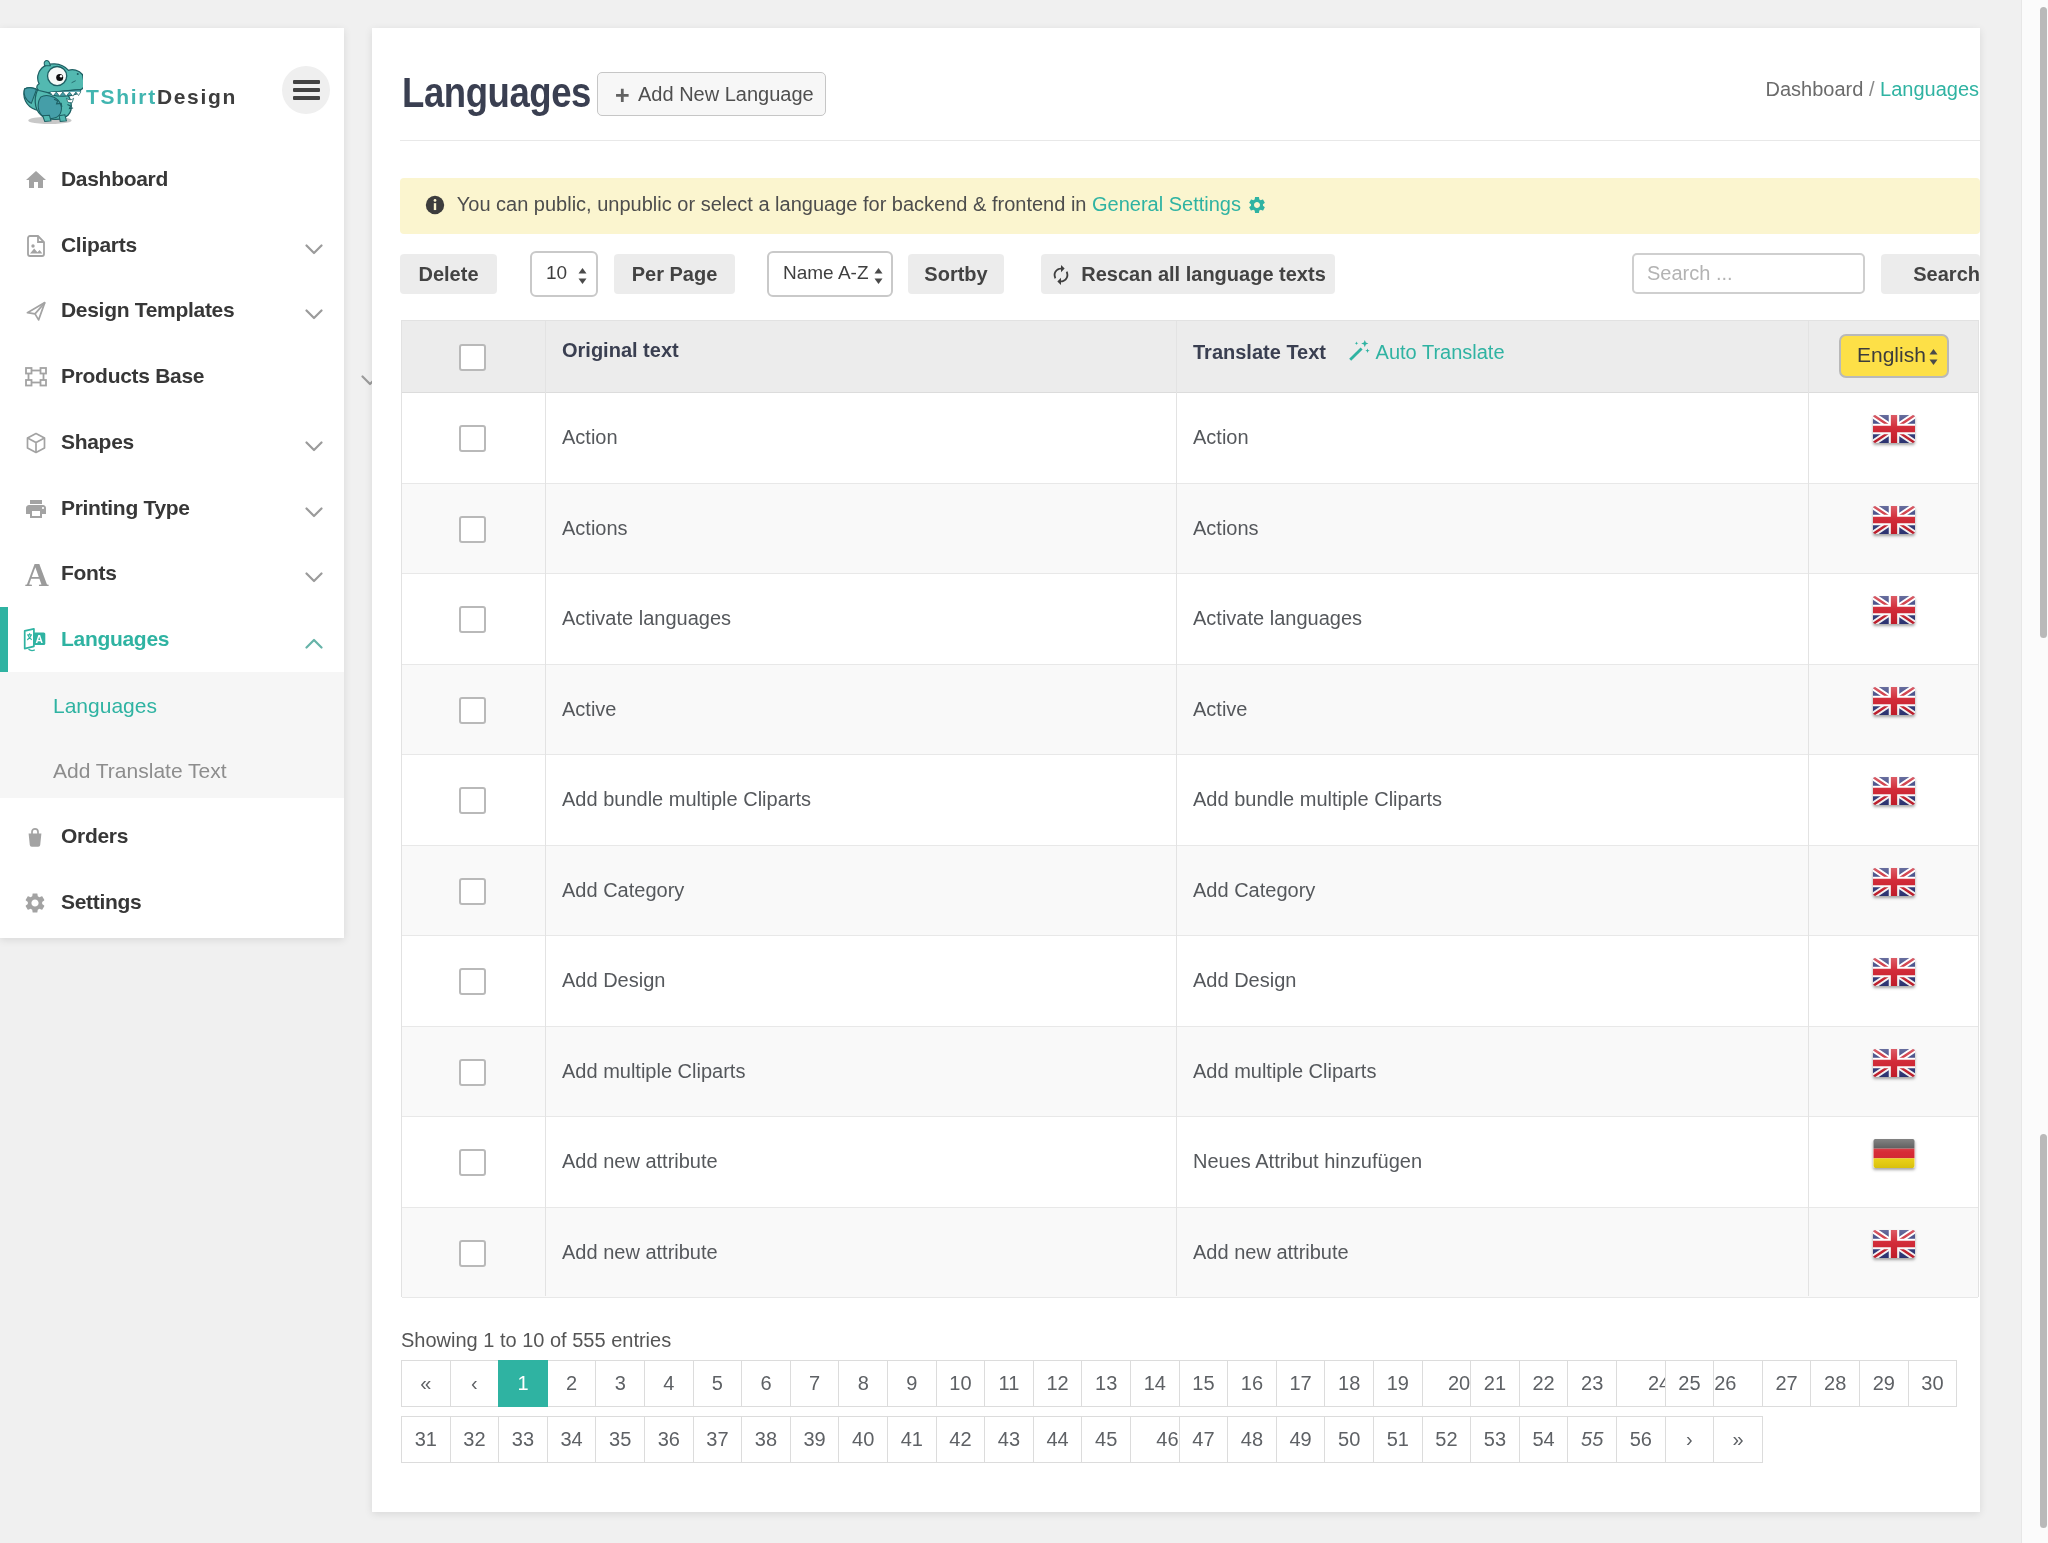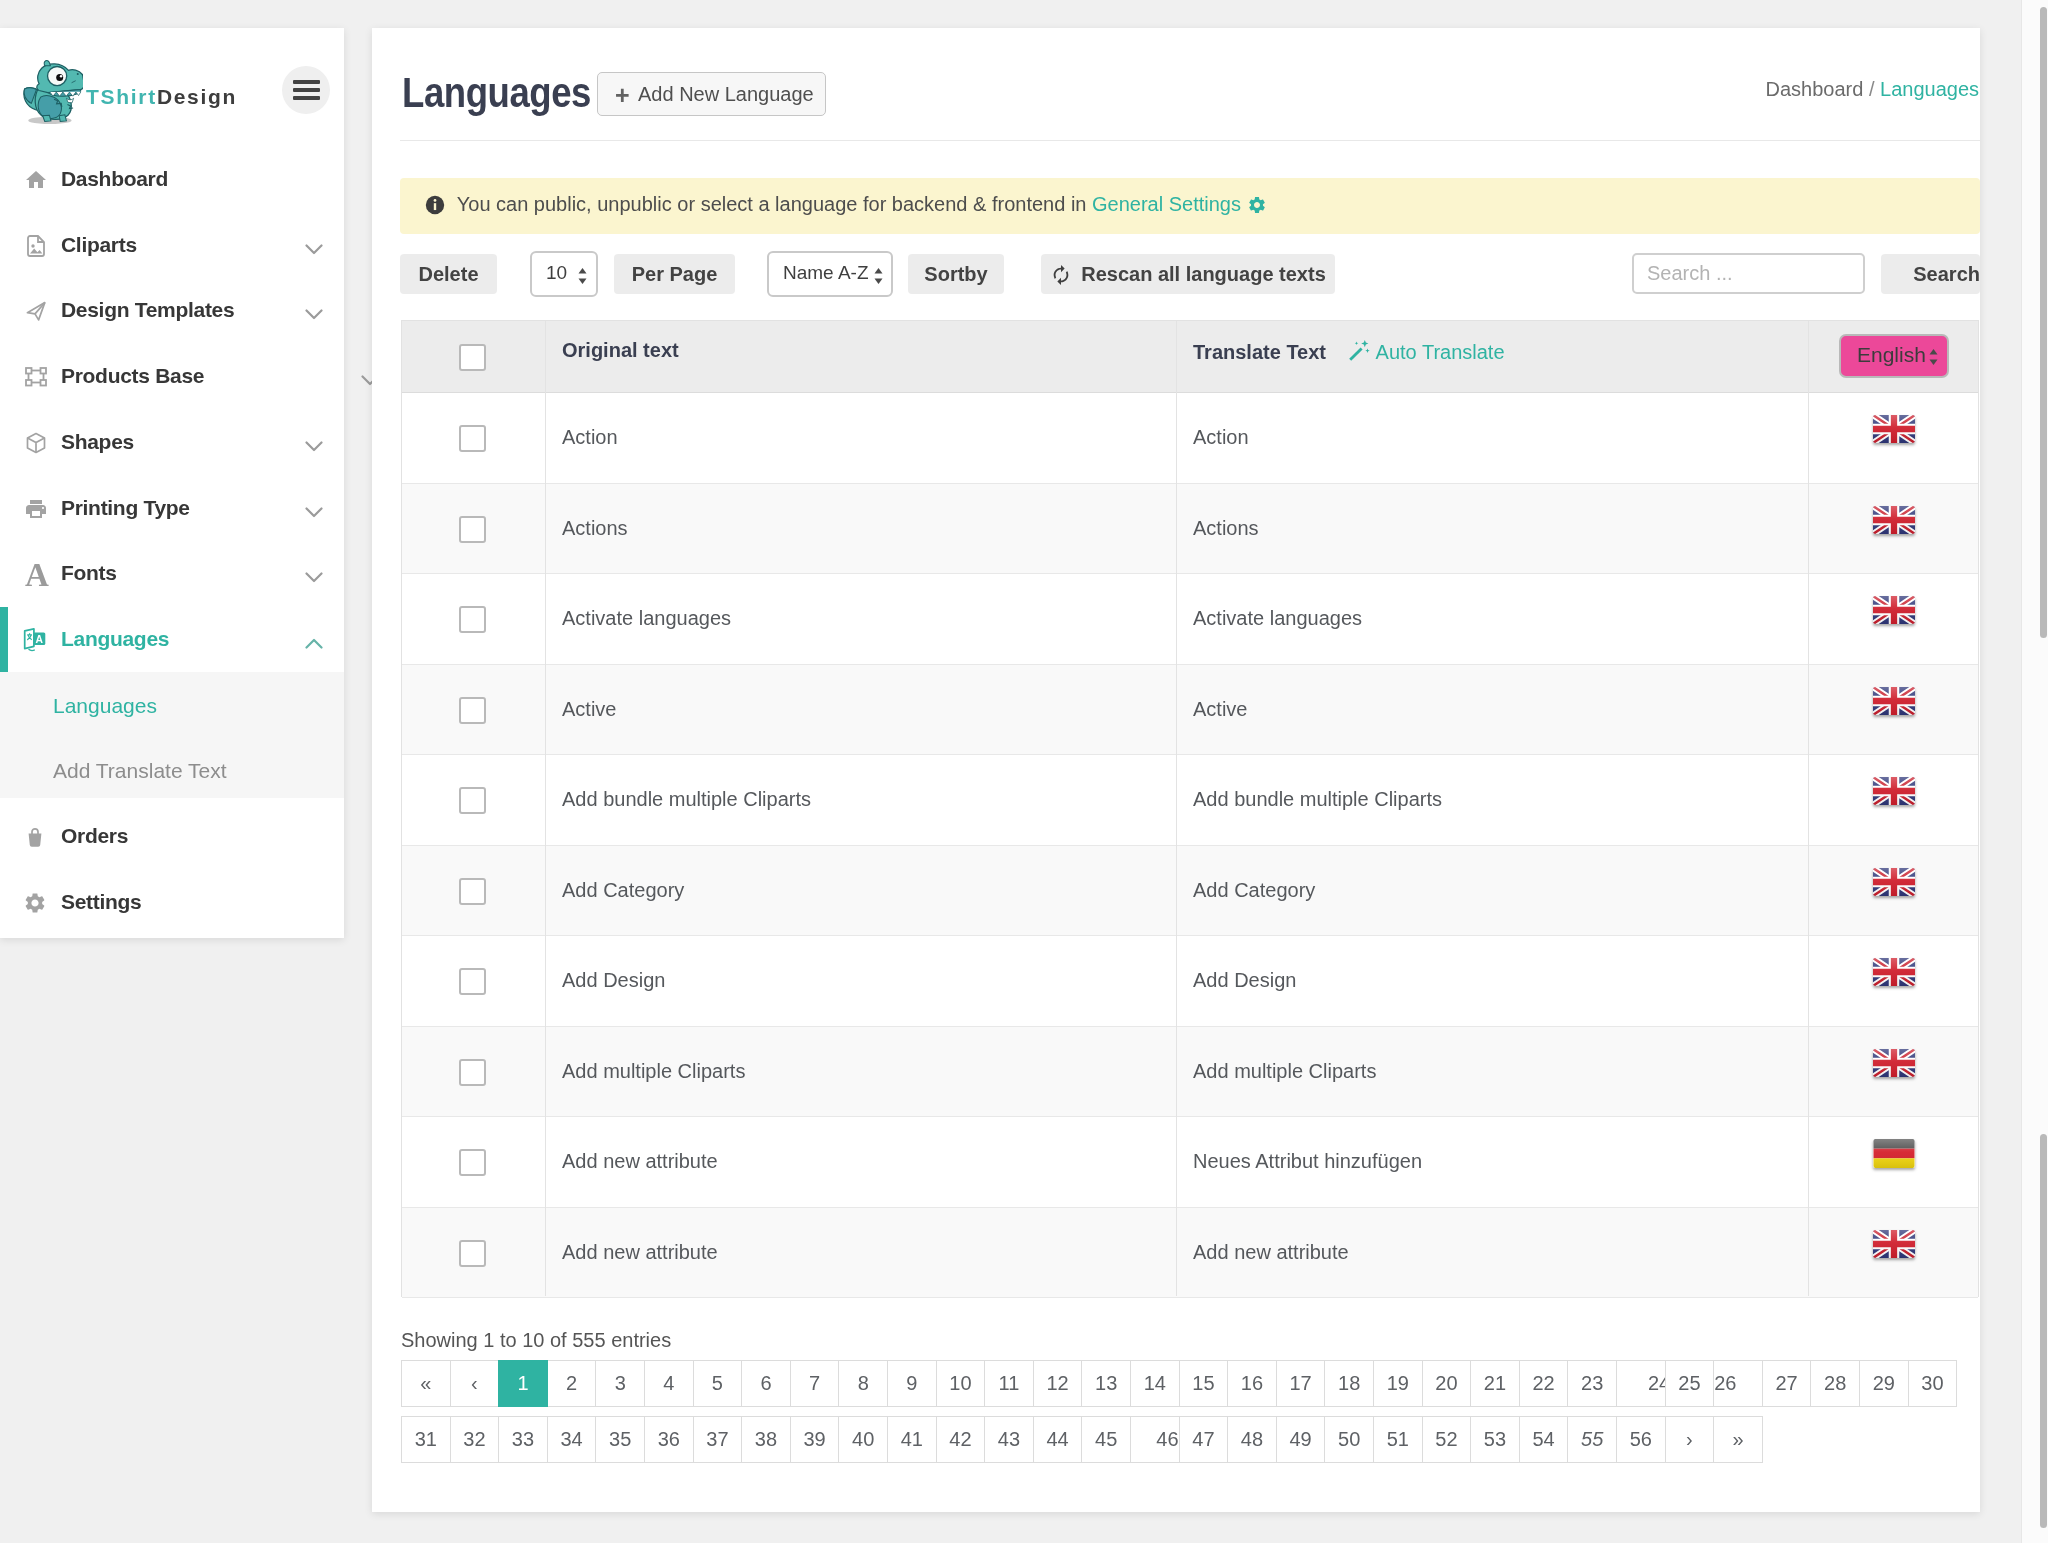--- a/index.html
+++ b/index.html
@@ -178,21 +178,21 @@
 <div style="position:absolute;left:401px;top:320px;width:1578px;height:977px;border:1px solid #e2e2e2;box-sizing:border-box;">
 <div style="position:absolute;left:0;top:0;width:1576px;height:72px;background:#ececec;border-bottom:1px solid #dcdcdc;box-sizing:border-box;">
 <span style="position:absolute;left:57px;top:23px;width:23px;height:23px;border:2px solid #b9b9b9;border-radius:3px;background:#fff;"></span>
 <span style="position:absolute;left:160px;top:18px;font-size:20px;font-weight:700;color:#3a3f51;">Original text</span>
 <span style="position:absolute;left:791px;top:18px;font-size:20px;font-weight:700;color:#3a3f51;">Translate Text <svg width="24" height="24" viewBox="0 0 24 24" style="vertical-align:-4px;margin:0 6px 0 14px;">
           <path d="M2.2 21.8 13.6 10.4l-2-2L.2 19.8z" fill="#2fb3a2" transform="translate(3,0)"></path>
 <path d="M16.8 2l1 2.6 2.6 1-2.6 1-1 2.6-1-2.6-2.6-1 2.6-1z" fill="#2fb3a2" transform="translate(2,-1)"></path>
 <path d="M21.5 9.5l.6 1.6 1.6.6-1.6.6-.6 1.6-.6-1.6-1.6-.6 1.6-.6z" fill="#2fb3a2"></path>
 <path d="M12.5 1.5l.5 1.3 1.3.5-1.3.5-.5 1.3-.5-1.3-1.3-.5 1.3-.5z" fill="#2fb3a2" transform="translate(-2,1)"></path>
         </svg><span style="color:#2fb3a2;font-weight:400;">Auto Translate</span></span>
-<span style="position:absolute;left:1437px;top:13px;width:110px;height:44px;background:#ec4899;border:2px solid #b9b9b9;border-radius:7px;box-sizing:border-box;">
+<span style="position:absolute;left:1437px;top:13px;width:110px;height:44px;background:#fde047;border:2px solid #b9b9b9;border-radius:7px;box-sizing:border-box;">
 <span style="position:absolute;left:16px;top:7px;font-size:21px;color:#3c3c3c;">English</span>
 <span style="position:absolute;right:8px;top:11px;"><svg width="11" height="18" viewBox="0 0 11 18" style="vertical-align:middle">
             <path d="M5.5 1 9.5 6.6h-8z" fill="#4a4a4a"></path>
             <path d="M5.5 17 1.5 11.4h8z" fill="#4a4a4a"></path>
           </svg></span>
       </span>
 </div>
     <div style="position:absolute;left:0;top:72px;width:1576px;height:90.5px;background:#fff;border-bottom:1px solid #e8e8e8;box-sizing:border-box;">
 <span style="position:absolute;left:57px;top:32px;width:23px;height:23px;border:2px solid #b9b9b9;border-radius:3px;background:#fff;"></span>
 <span style="position:absolute;left:160px;top:33px;font-size:20px;color:#55585c;">Action</span>
@@ -481,21 +481,21 @@
     <span style="position:absolute;left:534.6000000000001px;top:0;width:49.6px;height:47px;border:1px solid #dcdcdc;box-sizing:border-box;background:#fff;color:#5e6165;font-size:20px;line-height:45px;text-align:center;">10</span>
     <span style="position:absolute;left:583.2000000000002px;top:0;width:49.6px;height:47px;border:1px solid #dcdcdc;box-sizing:border-box;background:#fff;color:#5e6165;font-size:20px;line-height:45px;text-align:center;">11</span>
     <span style="position:absolute;left:631.8000000000002px;top:0;width:49.6px;height:47px;border:1px solid #dcdcdc;box-sizing:border-box;background:#fff;color:#5e6165;font-size:20px;line-height:45px;text-align:center;">12</span>
     <span style="position:absolute;left:680.4000000000002px;top:0;width:49.6px;height:47px;border:1px solid #dcdcdc;box-sizing:border-box;background:#fff;color:#5e6165;font-size:20px;line-height:45px;text-align:center;">13</span>
     <span style="position:absolute;left:729.0000000000002px;top:0;width:49.6px;height:47px;border:1px solid #dcdcdc;box-sizing:border-box;background:#fff;color:#5e6165;font-size:20px;line-height:45px;text-align:center;">14</span>
     <span style="position:absolute;left:777.6000000000003px;top:0;width:49.6px;height:47px;border:1px solid #dcdcdc;box-sizing:border-box;background:#fff;color:#5e6165;font-size:20px;line-height:45px;text-align:center;">15</span>
     <span style="position:absolute;left:826.2000000000003px;top:0;width:49.6px;height:47px;border:1px solid #dcdcdc;box-sizing:border-box;background:#fff;color:#5e6165;font-size:20px;line-height:45px;text-align:center;">16</span>
     <span style="position:absolute;left:874.8000000000003px;top:0;width:49.6px;height:47px;border:1px solid #dcdcdc;box-sizing:border-box;background:#fff;color:#5e6165;font-size:20px;line-height:45px;text-align:center;">17</span>
     <span style="position:absolute;left:923.4000000000003px;top:0;width:49.6px;height:47px;border:1px solid #dcdcdc;box-sizing:border-box;background:#fff;color:#5e6165;font-size:20px;line-height:45px;text-align:center;">18</span>
     <span style="position:absolute;left:972.0000000000003px;top:0;width:49.6px;height:47px;border:1px solid #dcdcdc;box-sizing:border-box;background:#fff;color:#5e6165;font-size:20px;line-height:45px;text-align:center;">19</span>
-    <span style="position:absolute;left:1020.6000000000004px;top:0;width:49.6px;height:47px;border:1px solid #dcdcdc;box-sizing:border-box;background:#fff;color:#5e6165;font-size:20px;line-height:45px;text-align:center;">20</span>
+    <span style="position:absolute;left:1020.6000000000004px;top:0;width:49.6px;height:47px;border:1px solid #dcdcdc;box-sizing:border-box;background:#fff;color:#5e6165;font-size:20px;line-height:45px;text-align:right;">20</span>
     <span style="position:absolute;left:1069.2000000000003px;top:0;width:49.6px;height:47px;border:1px solid #dcdcdc;box-sizing:border-box;background:#fff;color:#5e6165;font-size:20px;line-height:45px;text-align:center;">21</span>
     <span style="position:absolute;left:1117.8000000000002px;top:0;width:49.6px;height:47px;border:1px solid #dcdcdc;box-sizing:border-box;background:#fff;color:#5e6165;font-size:20px;line-height:45px;text-align:center;">22</span>
     <span style="position:absolute;left:1166.4px;top:0;width:49.6px;height:47px;border:1px solid #dcdcdc;box-sizing:border-box;background:#fff;color:#5e6165;font-size:20px;line-height:45px;text-align:center;">23</span>
     <span style="position:absolute;left:1215.0px;top:0;width:49.6px;height:47px;border:1px solid #dcdcdc;box-sizing:border-box;background:#fff;color:#5e6165;font-size:20px;line-height:45px;text-align:center;padding-left:31px;">24</span>
     <span style="position:absolute;left:1263.6px;top:0;width:49.6px;height:47px;border:1px solid #dcdcdc;box-sizing:border-box;background:#fff;color:#5e6165;font-size:20px;line-height:45px;text-align:center;">25</span>
     <span style="position:absolute;left:1312.1999999999998px;top:0;width:49.6px;height:47px;border:1px solid #dcdcdc;box-sizing:border-box;background:#fff;color:#5e6165;font-size:20px;line-height:45px;">26</span>
     <span style="position:absolute;left:1360.7999999999997px;top:0;width:49.6px;height:47px;border:1px solid #dcdcdc;box-sizing:border-box;background:#fff;color:#5e6165;font-size:20px;line-height:45px;text-align:center;">27</span>
     <span style="position:absolute;left:1409.3999999999996px;top:0;width:49.6px;height:47px;border:1px solid #dcdcdc;box-sizing:border-box;background:#fff;color:#5e6165;font-size:20px;line-height:45px;text-align:center;">28</span>
     <span style="position:absolute;left:1457.9999999999995px;top:0;width:49.6px;height:47px;border:1px solid #dcdcdc;box-sizing:border-box;background:#fff;color:#5e6165;font-size:20px;line-height:45px;text-align:center;">29</span>
     <span style="position:absolute;left:1506.5999999999995px;top:0;width:49.6px;height:47px;border:1px solid #dcdcdc;box-sizing:border-box;background:#fff;color:#5e6165;font-size:20px;line-height:45px;text-align:center;">30</span>

